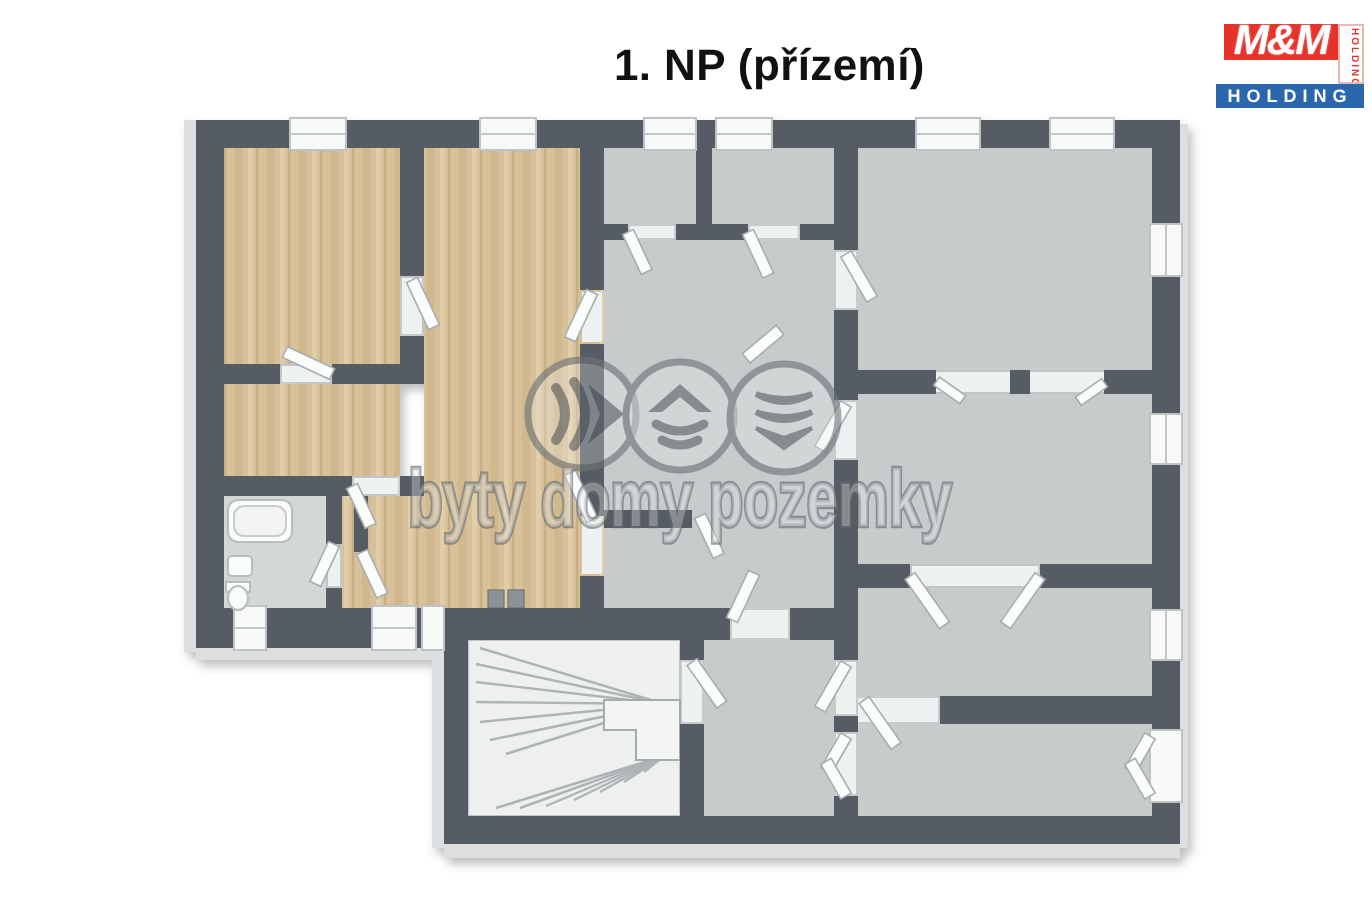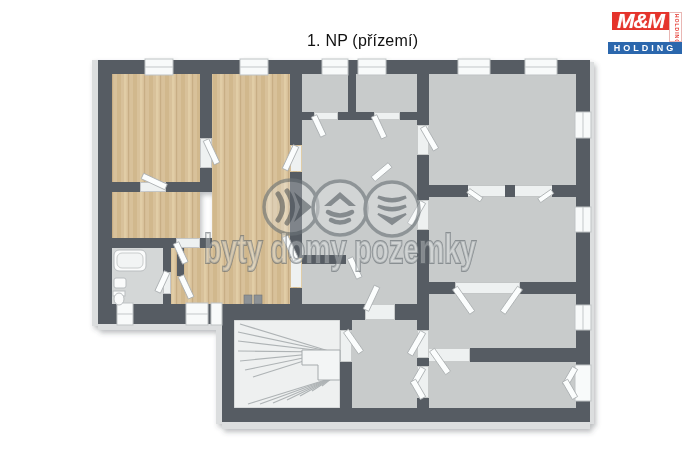--- a/index.html
+++ b/index.html
@@ -1,18 +1,18 @@
 <!DOCTYPE html>
 <html><head>
 <meta charset="utf-8">
 <style>
   html,body{margin:0;padding:0;background:#fff;}
   #canvas{position:relative;width:686px;height:457px;background:#ffffff;overflow:hidden;
           font-family:"Liberation Sans",sans-serif;}
-  .title{position:absolute;left:307px;top:32px;font-size:16px;font-weight:normal;color:#111;
+  .title{position:absolute;left:307px;top:20px;font-size:22px;font-weight:bold;color:#111;
          letter-spacing:0.2px;white-space:nowrap;}
   
   .logo{position:absolute;left:608px;top:12px;width:74px;height:42px;}
   .logo-red{position:absolute;left:4px;top:0;width:57px;height:18px;display:flex;
             align-items:center;justify-content:center;}
   .logo-mm{color:#fff;font-weight:bold;font-style:italic;font-size:21px;letter-spacing:-1px;
            text-shadow:0 0 1px rgba(255,255,255,.7);}
   .logo-strip{position:absolute;left:61px;top:0;width:13px;height:30px;background:#fff;
               border:1px solid #e9b7b4;box-sizing:border-box;overflow:hidden;}
   .logo-holding{position:absolute;left:-8px;top:13px;font-size:5px;font-weight:bold;color:#e5332b;

